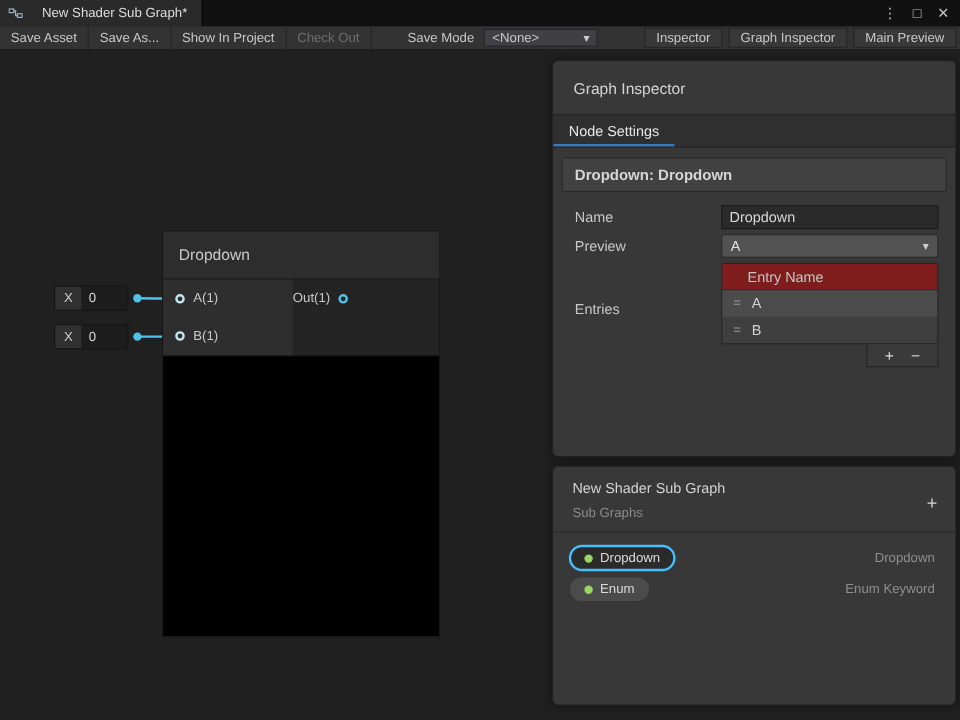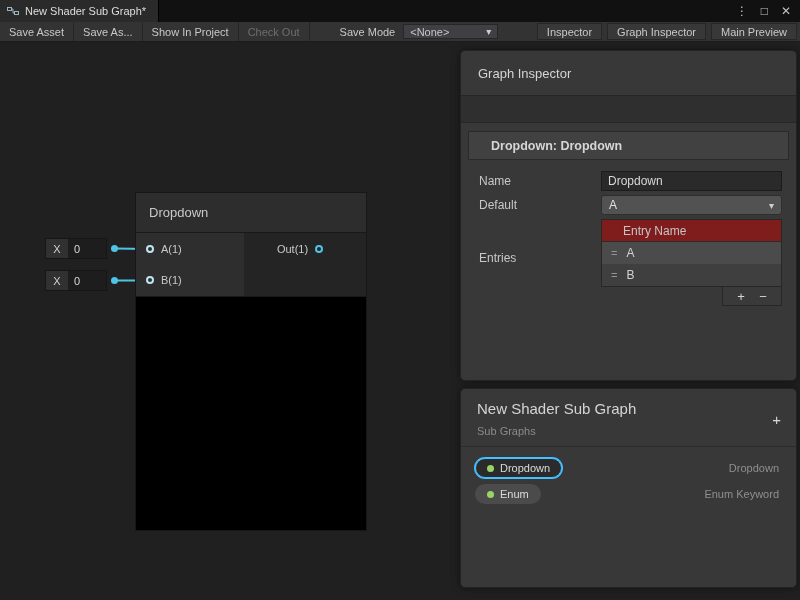--- a/index.html
+++ b/index.html
@@ -1,21 +1,21 @@
 <!DOCTYPE html>
 <html><head>
 <meta charset="utf-8">
 <style>
   * { margin:0; padding:0; box-sizing:border-box; }
   html,body { width:800px; height:600px; }
   body { position:relative; background:#202020; font-family:"Liberation Sans", sans-serif; overflow:hidden; color:#c8c8c8; }
 
   
   .titlebar { position:absolute; top:0; left:0; right:0; height:22px; background:#111111; display:flex; align-items:stretch; }
-  .doc-tab { display:flex; align-items:center; gap:6px; background:#2a2a2a; padding:0 12px 0 7px; font-size:11px; color:#dedede; border-right:1px solid #000; }
+  .doc-tab { display:flex; align-items:center; gap:16px; background:#2a2a2a; padding:0 12px 0 7px; font-size:11px; color:#dedede; border-right:1px solid #000; }
   .tab-icon svg { display:block; }
   .win-controls { margin-left:auto; display:flex; align-items:center; gap:13px; padding-right:9px; font-size:12px; color:#c2c2c2; }
 
   
   .toolbar { position:absolute; top:22px; left:0; right:0; height:20px; background:#333333; border-bottom:1px solid #1c1c1c; display:flex; align-items:stretch; font-size:11px; color:#c8c8c8; }
   .tb-btn { display:flex; align-items:center; padding:0 9px; border-right:1px solid #252525; white-space:nowrap; }
   .tb-btn.disabled { color:#6e6e6e; }
   .tb-label { display:flex; align-items:center; padding:0 8px; margin-left:22px; }
   .tb-dropdown { display:flex; align-items:center; justify-content:space-between; gap:4px; background:#3f3f44; border:1px solid #26262a; margin:2px 0; padding:0 6px; min-width:95px; }
   .tb-right { margin-left:auto; display:flex; gap:5px; align-items:stretch; padding-right:3px; }
@@ -23,42 +23,42 @@
 
   
   .canvas { position:absolute; top:42px; left:0; right:0; bottom:0; background:#202020; }
   .wires { position:absolute; left:0; top:0; pointer-events:none; }
   .node { position:absolute; left:135px; top:192px; width:232px; border:1px solid #171717; background:#242424; }
   .node-header { height:40px; background:#2d2d2d; border-bottom:1px solid #191919; display:flex; align-items:center; padding-left:13px; font-size:13px; color:#c9c9c9; }
   .node-body { display:flex; height:63px; }
   .node-inputs { width:108px; background:#2e2e2e; display:flex; flex-direction:column; justify-content:space-around; }
   .port-row { display:flex; align-items:center; gap:7px; padding-left:10px; font-size:11px; color:#c9c9c9; }
   .port { width:8px; height:8px; border-radius:50%; border:2px solid #bfe6f2; background:transparent; flex:0 0 auto; }
-  .node-outputs { flex:1; display:flex; justify-content:center; padding:8px 10px 0 0; }
+  .node-outputs { flex:1; display:flex; justify-content:flex-start; padding:8px 10px 0 0; }
   .out-row { display:flex; align-items:center; gap:7px; font-size:11px; color:#c9c9c9; height:16px; }
   .port.out { border-color:#4fc2e8; }
   .node-preview { height:234px; background:#000; border-top:1px solid #191919; }
 
   .float-node { position:absolute; left:45px; display:flex; align-items:center; gap:4px; height:21px; }
   .float-box { display:flex; height:21px; border:1px solid #161616; }
   .float-x { background:#313131; width:22px; display:flex; align-items:center; justify-content:center; font-size:11px; color:#cfcfcf; }
   .float-val { background:#1d1d1d; width:38px; display:flex; align-items:center; padding-left:6px; font-size:11px; color:#d8d8d8; }
   .out-dot { width:7px; height:7px; border-radius:50%; background:#4fc2e8; }
 
   
   .panel { position:absolute; background:#383838; border:1px solid #232323; border-radius:5px; overflow:hidden; box-shadow:0 0 8px rgba(0,0,0,.45); }
 
   .inspector { left:460px; top:50px; width:337px; height:331px; }
   .insp-title { height:44px; display:flex; align-items:center; padding:0 17px; font-size:13px; color:#d4d4d4; }
   .tabs { height:28px; background:#2f2f2f; border-top:1px solid #262626; border-bottom:1px solid #262626; display:flex; font-size:12px; }
   .tab { display:flex; align-items:center; padding:0 13px; color:#c4c4c4; position:relative; }
   .tab.active { color:#e6e6e6; }
   .tab.active::after { content:""; position:absolute; left:0; right:0; bottom:0; height:2px; background:#3a79bb; }
 
-  .section-header { margin:8px 7px 0 7px; background:#414141; border:1px solid #2a2a2a; height:29px; display:flex; align-items:center; padding:0 22px; font-size:12.5px; font-weight:bold; color:#d6d6d6; }
+  .section-header { margin:8px 7px 0 7px; background:#414141; border:1px solid #2a2a2a; height:29px; display:flex; align-items:center; padding:0 10px; font-size:12.5px; font-weight:bold; color:#d6d6d6; }
   .fields { padding:11px 14px 0 18px; font-size:12px; }
   .field-row { display:flex; align-items:center; margin-bottom:4px; }
   .field-label { width:122px; color:#c8c8c8; flex:0 0 auto; }
   .field-input { flex:1; height:20px; background:#2a2a2a; border:1px solid #1c1c1c; display:flex; align-items:center; padding:0 6px; color:#d8d8d8; }
   .field-dropdown { flex:1; height:20px; background:#525252; border:1px solid #2e2e2e; border-radius:3px; display:flex; align-items:center; justify-content:space-between; padding:0 7px; color:#e2e2e2; }
   .dd-arrow { font-size:10px; color:#cdcdcd; }
 
   .entries-row { display:flex; margin-top:1px; }
   .entries-label { width:122px; padding-top:32px; color:#c8c8c8; flex:0 0 auto; }
   .entries-block { flex:1; }
@@ -66,21 +66,21 @@
   .entries-head { height:22px; display:flex; align-items:center; padding-left:21px; border-bottom:1px solid #2b2b2b; color:#c4c4c4; background:#7f1d1d; }
   .entry { height:22px; display:flex; align-items:center; gap:9px; padding-left:9px; color:#d2d2d2; }
   .entry.selected { background:#4b4b4b; }
   .handle { color:#969696; font-size:11px; }
   .entries-footer { display:flex; justify-content:flex-end; }
   .entries-footer-box { width:60px; height:19px; background:#3a3a3a; border:1px solid #272727; border-top:none; display:flex; align-items:center; justify-content:space-evenly; color:#d6d6d6; font-size:13px; line-height:1; }
 
   
   .blackboard { left:460px; top:388px; width:337px; height:200px; }
   .bb-header { padding:11px 16px 9px 16px; position:relative; border-bottom:1px solid #2c2c2c; }
-  .bb-title { font-size:15px; color:#d4d4d4; }
+  .bb-title { font-size:12px; color:#d4d4d4; }
   .bb-sub { font-size:11px; color:#8b8b8b; margin-top:8px; }
   .bb-add { position:absolute; right:15px; top:22px; font-size:15px; color:#d8d8d8; }
   .bb-rows { padding-top:8px; }
   .bb-row { display:flex; align-items:center; justify-content:space-between; padding:3px 17px 3px 14px; }
   .pill { display:inline-flex; align-items:center; gap:6px; height:20px; padding:0 11px; border-radius:10px; background:#4b4b4b; border:1px solid transparent; font-size:11px; color:#dadada; }
   .pill.selected { background:#2b2b2b; border-color:#44c0ff; box-shadow:0 0 0 1px #44c0ff; }
   .dot { width:7px; height:7px; border-radius:50%; background:#9ad465; flex:0 0 auto; }
   .bb-type { font-size:11px; color:#8f8f8f; }
 </style>
 </head>
@@ -166,31 +166,32 @@
         </div>
       </div>
     </div>
     <div class="node-preview"></div>
   </div>
 </div>
 
 <div class="panel inspector">
   <div class="insp-title">Graph Inspector</div>
   <div class="tabs">
+    <div class="tab active">Node Settings</div>
   </div>
 
   <div class="section-header">Dropdown: Dropdown</div>
 
   <div class="fields">
     <div class="field-row">
       <div class="field-label">Name</div>
       <div class="field-input">Dropdown</div>
     </div>
     <div class="field-row">
-      <div class="field-label">Default</div>
+      <div class="field-label">Preview</div>
       <div class="field-dropdown">
         <span>A</span>
         <span class="dd-arrow">▾</span>
       </div>
     </div>
 
     <div class="entries-row">
       <div class="entries-label">Entries</div>
       <div class="entries-block">
         <div class="entries-list">

